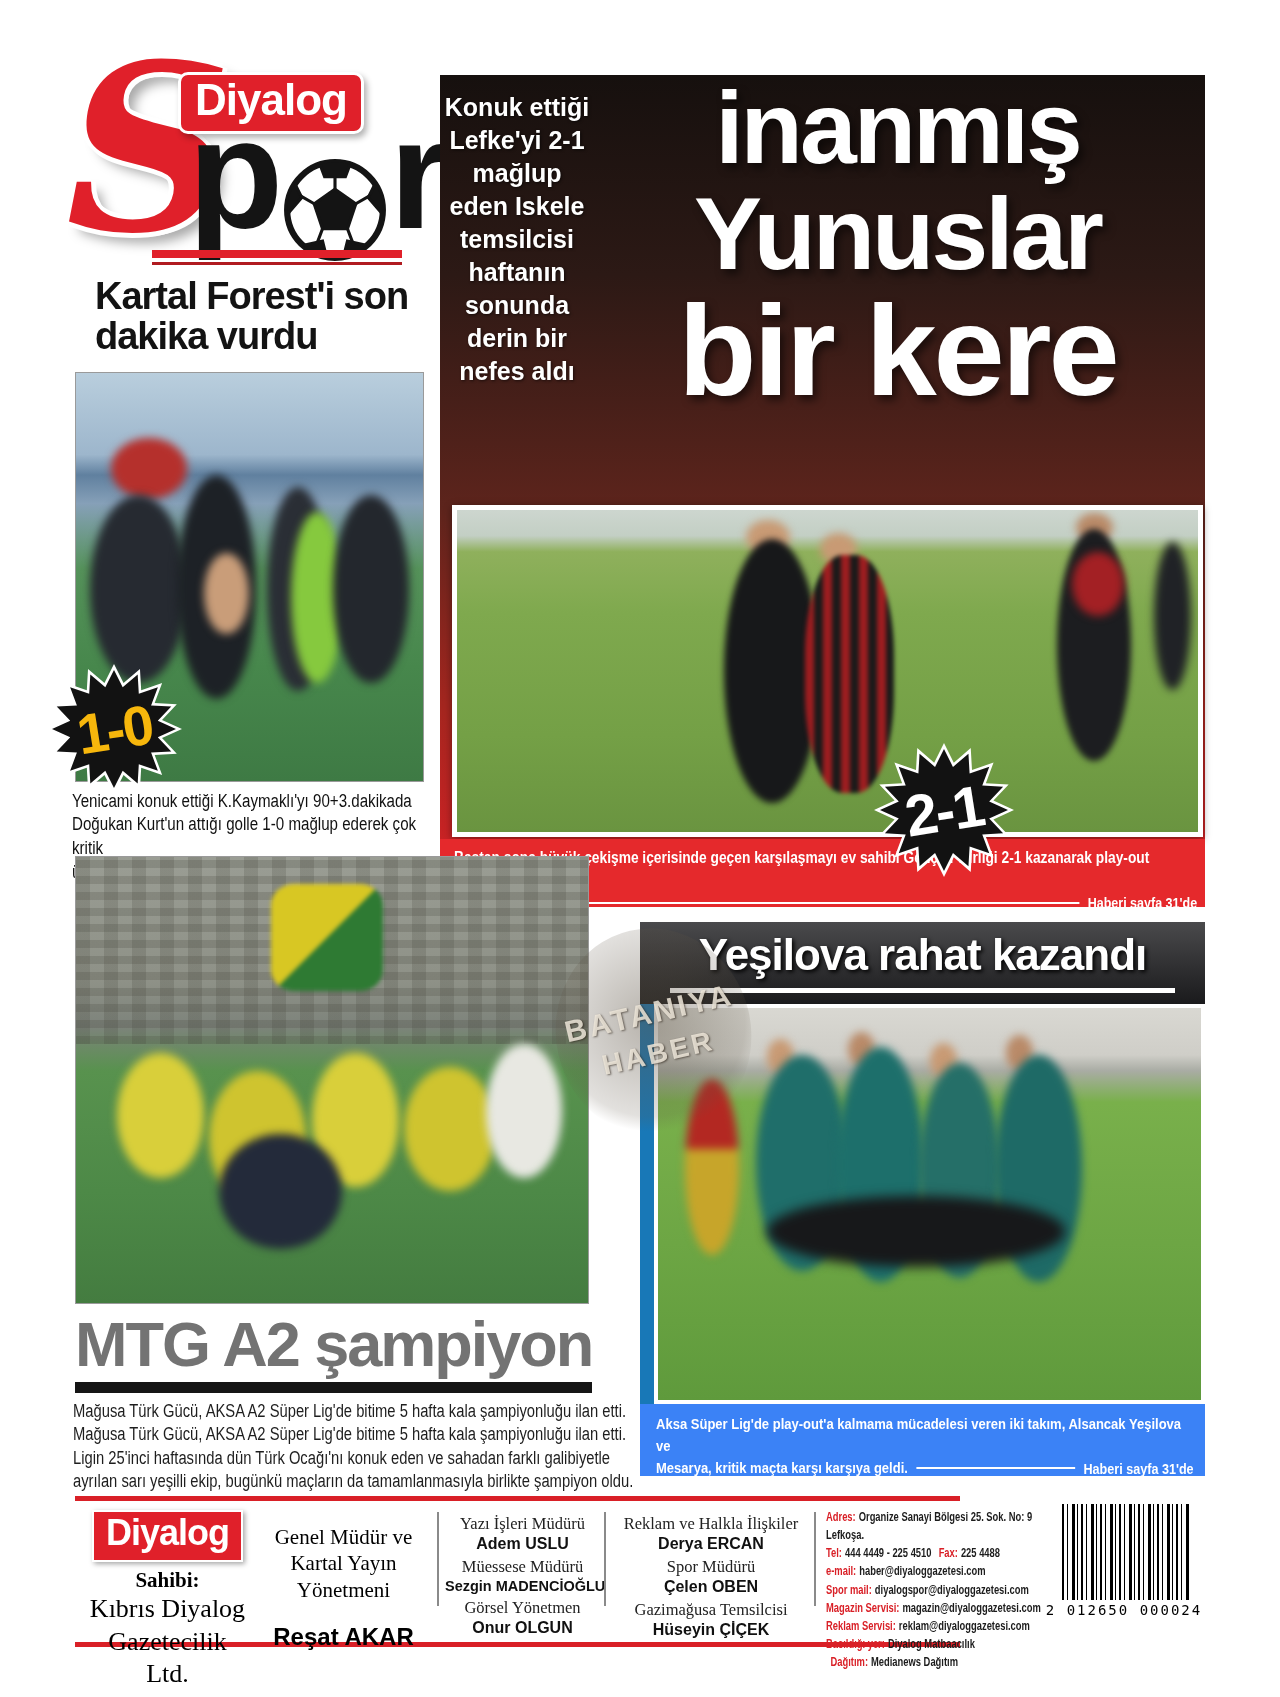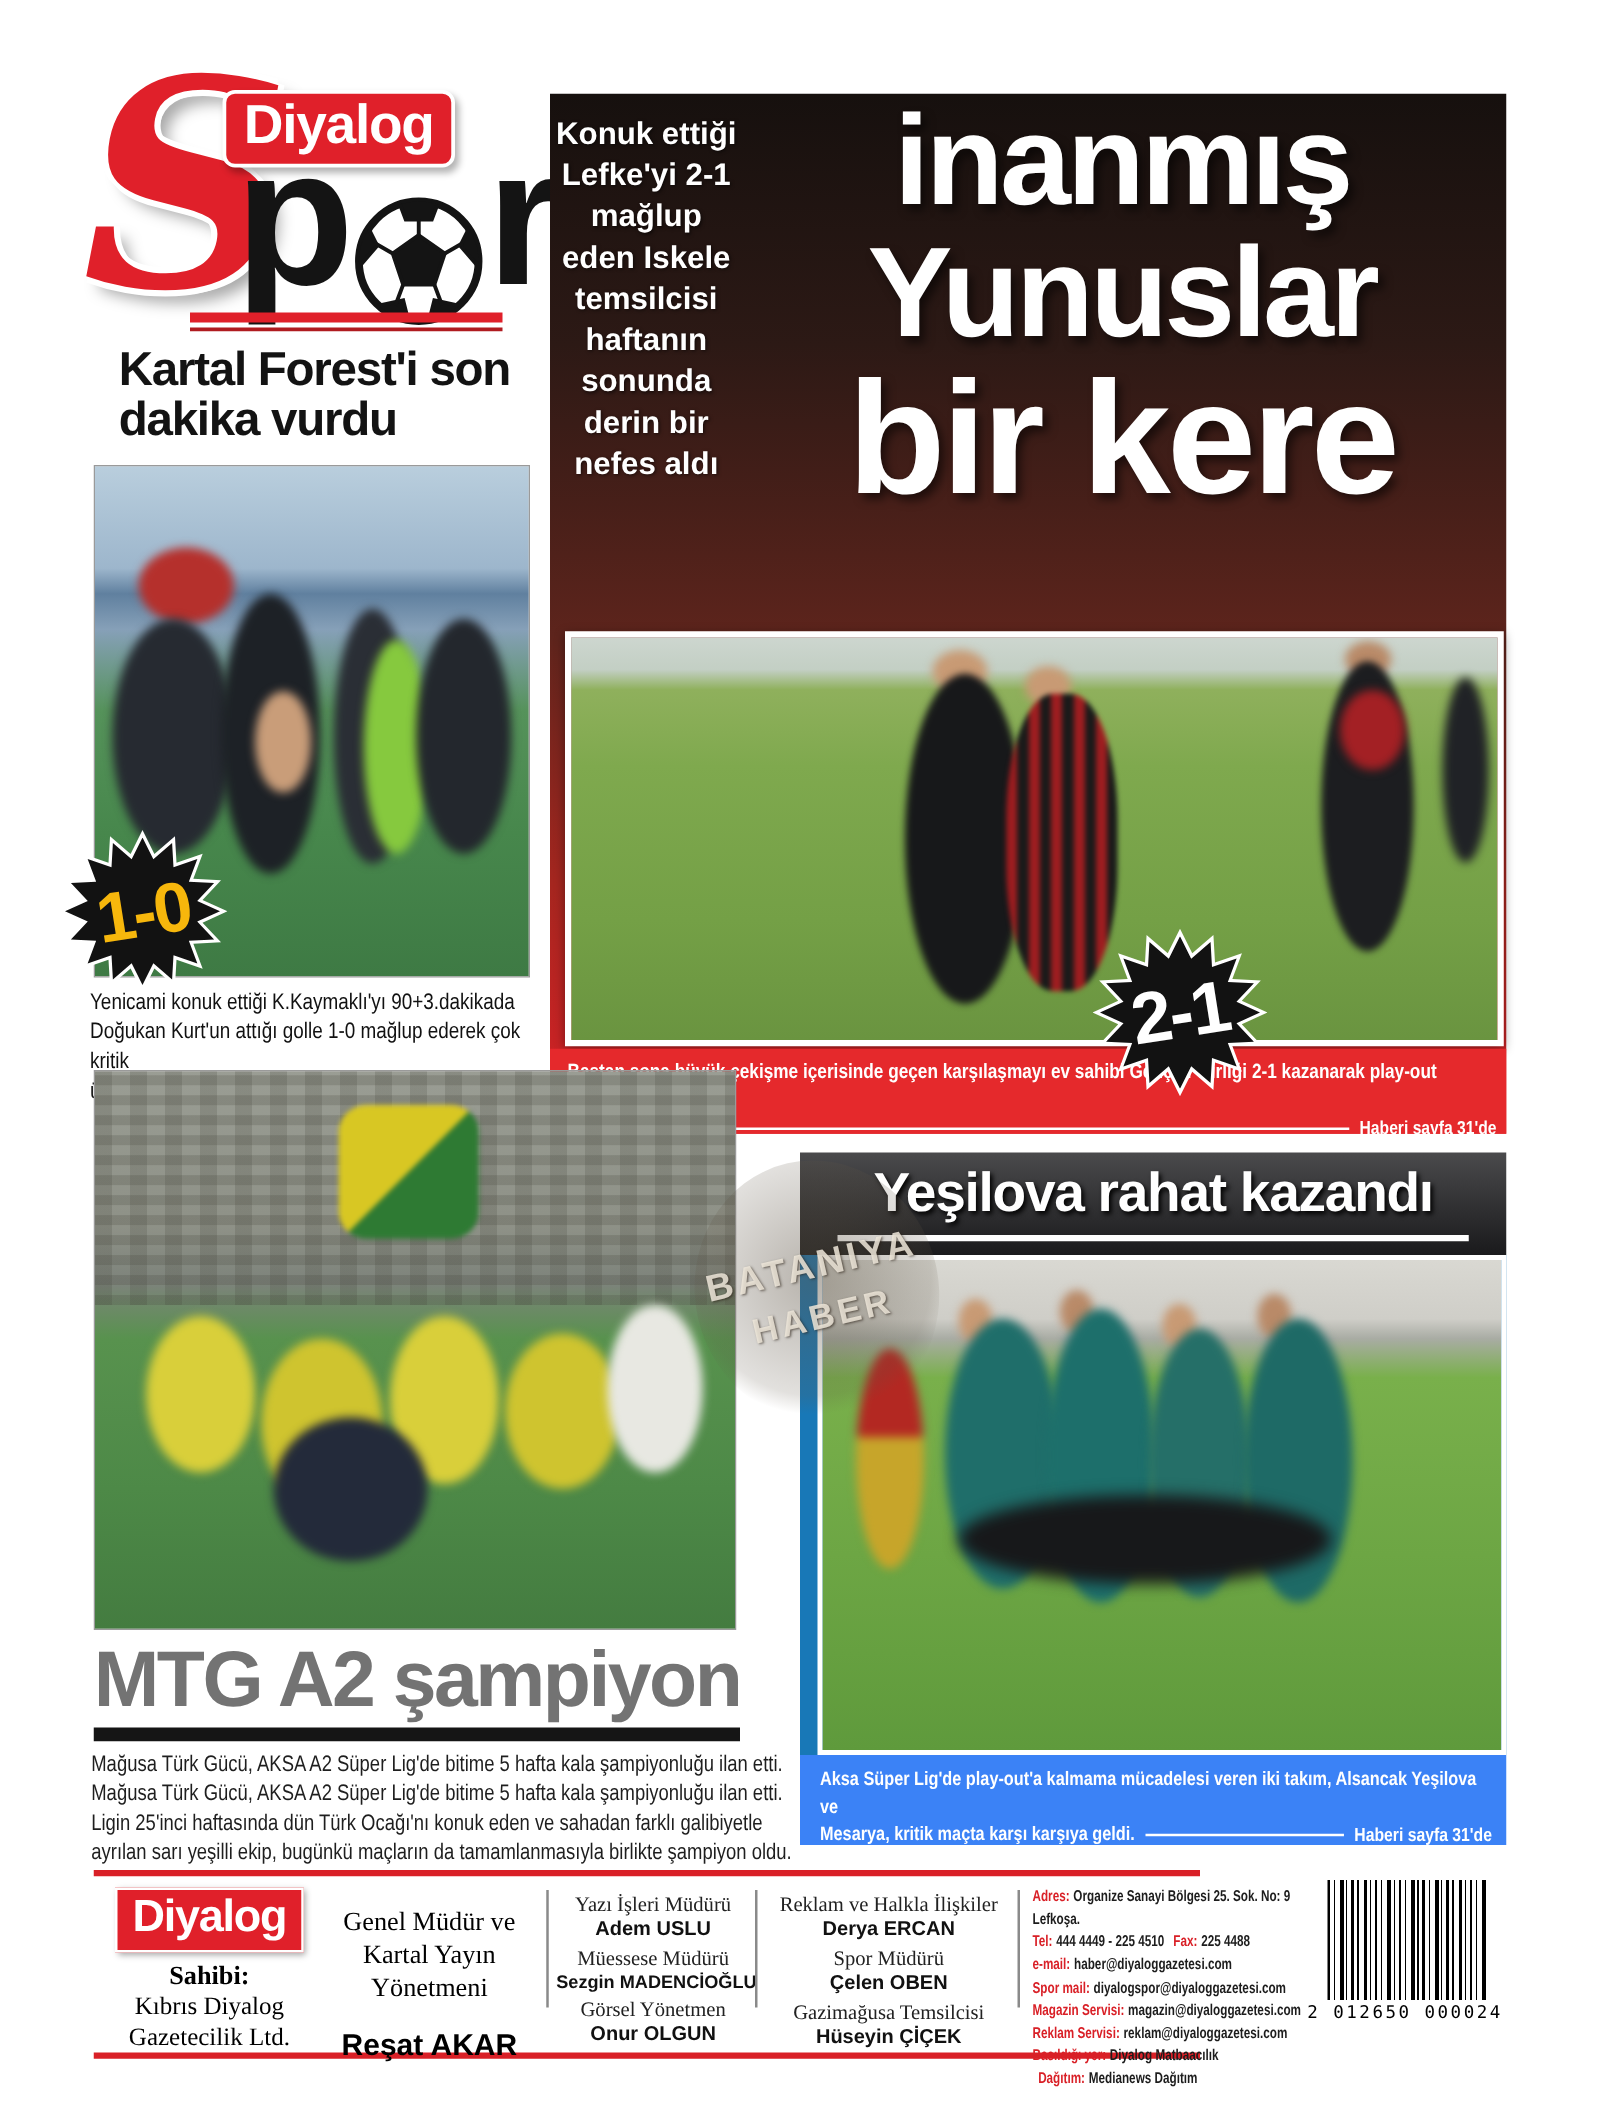--- a/index.html
+++ b/index.html
@@ -265,21 +265,21 @@
     <div class="w1">BATANIYA</div>
     <div class="w2">HABER</div>
   </div>
 
   <div class="abs f-rule" style="top:1496px;"></div>
   <div class="abs f-rule" style="top:1642px;"></div>
 
   <div class="abs f-col" style="left:85px;top:1510px;width:165px;">
     <div class="f-logo">Diyalog</div>
     <div class="f-serif" style="font-weight:bold;font-size:21px;margin-top:6px;">Sahibi:</div>
-    <div class="f-serif" style="font-size:20px;line-height:1.25;">Kıbrıs Diyalog Gazetecilik Ltd.</div>
+    <div class="f-serif" style="font-size:26px;line-height:1.25;">Kıbrıs Diyalog Gazetecilik Ltd.</div>
   </div>
 
   <div class="abs f-col" style="left:252px;top:1524px;width:183px;">
     <div class="f-serif" style="font-size:21px;line-height:1.25;">Genel Müdür ve Kartal Yayın Yönetmeni</div>
     <div style="font-weight:bold;font-size:24px;margin-top:20px;">Reşat AKAR</div>
   </div>
 
   <div class="abs f-div" style="left:437px;top:1512px;height:94px;"></div>
 
   <div class="abs f-col" style="left:445px;top:1510px;width:155px;">

